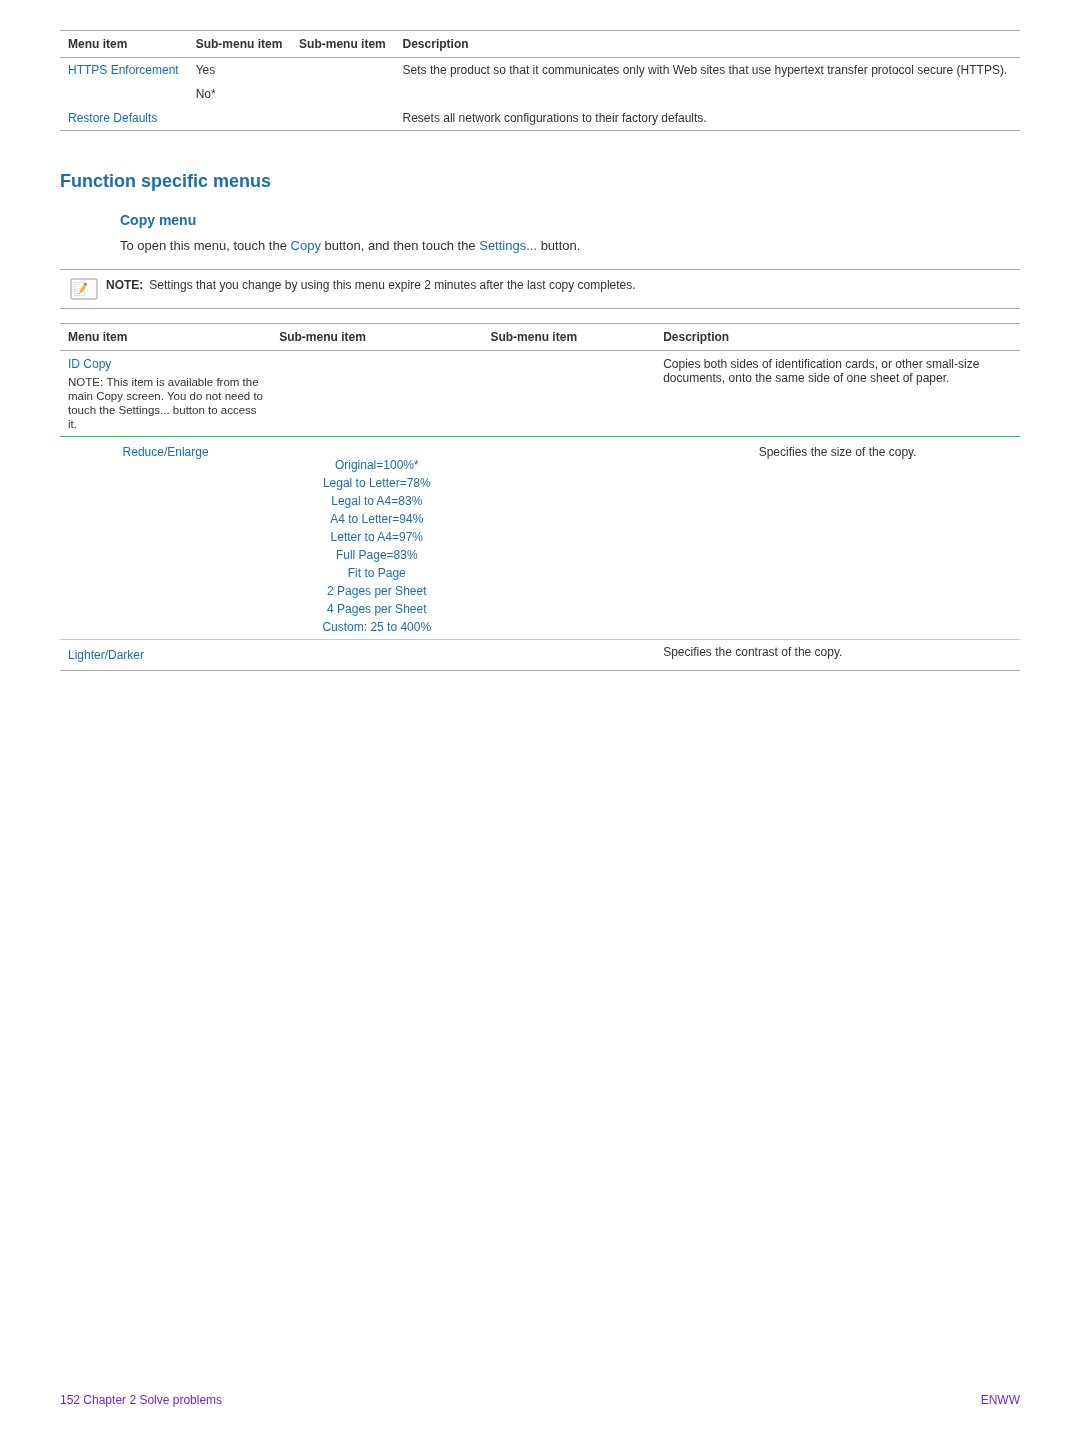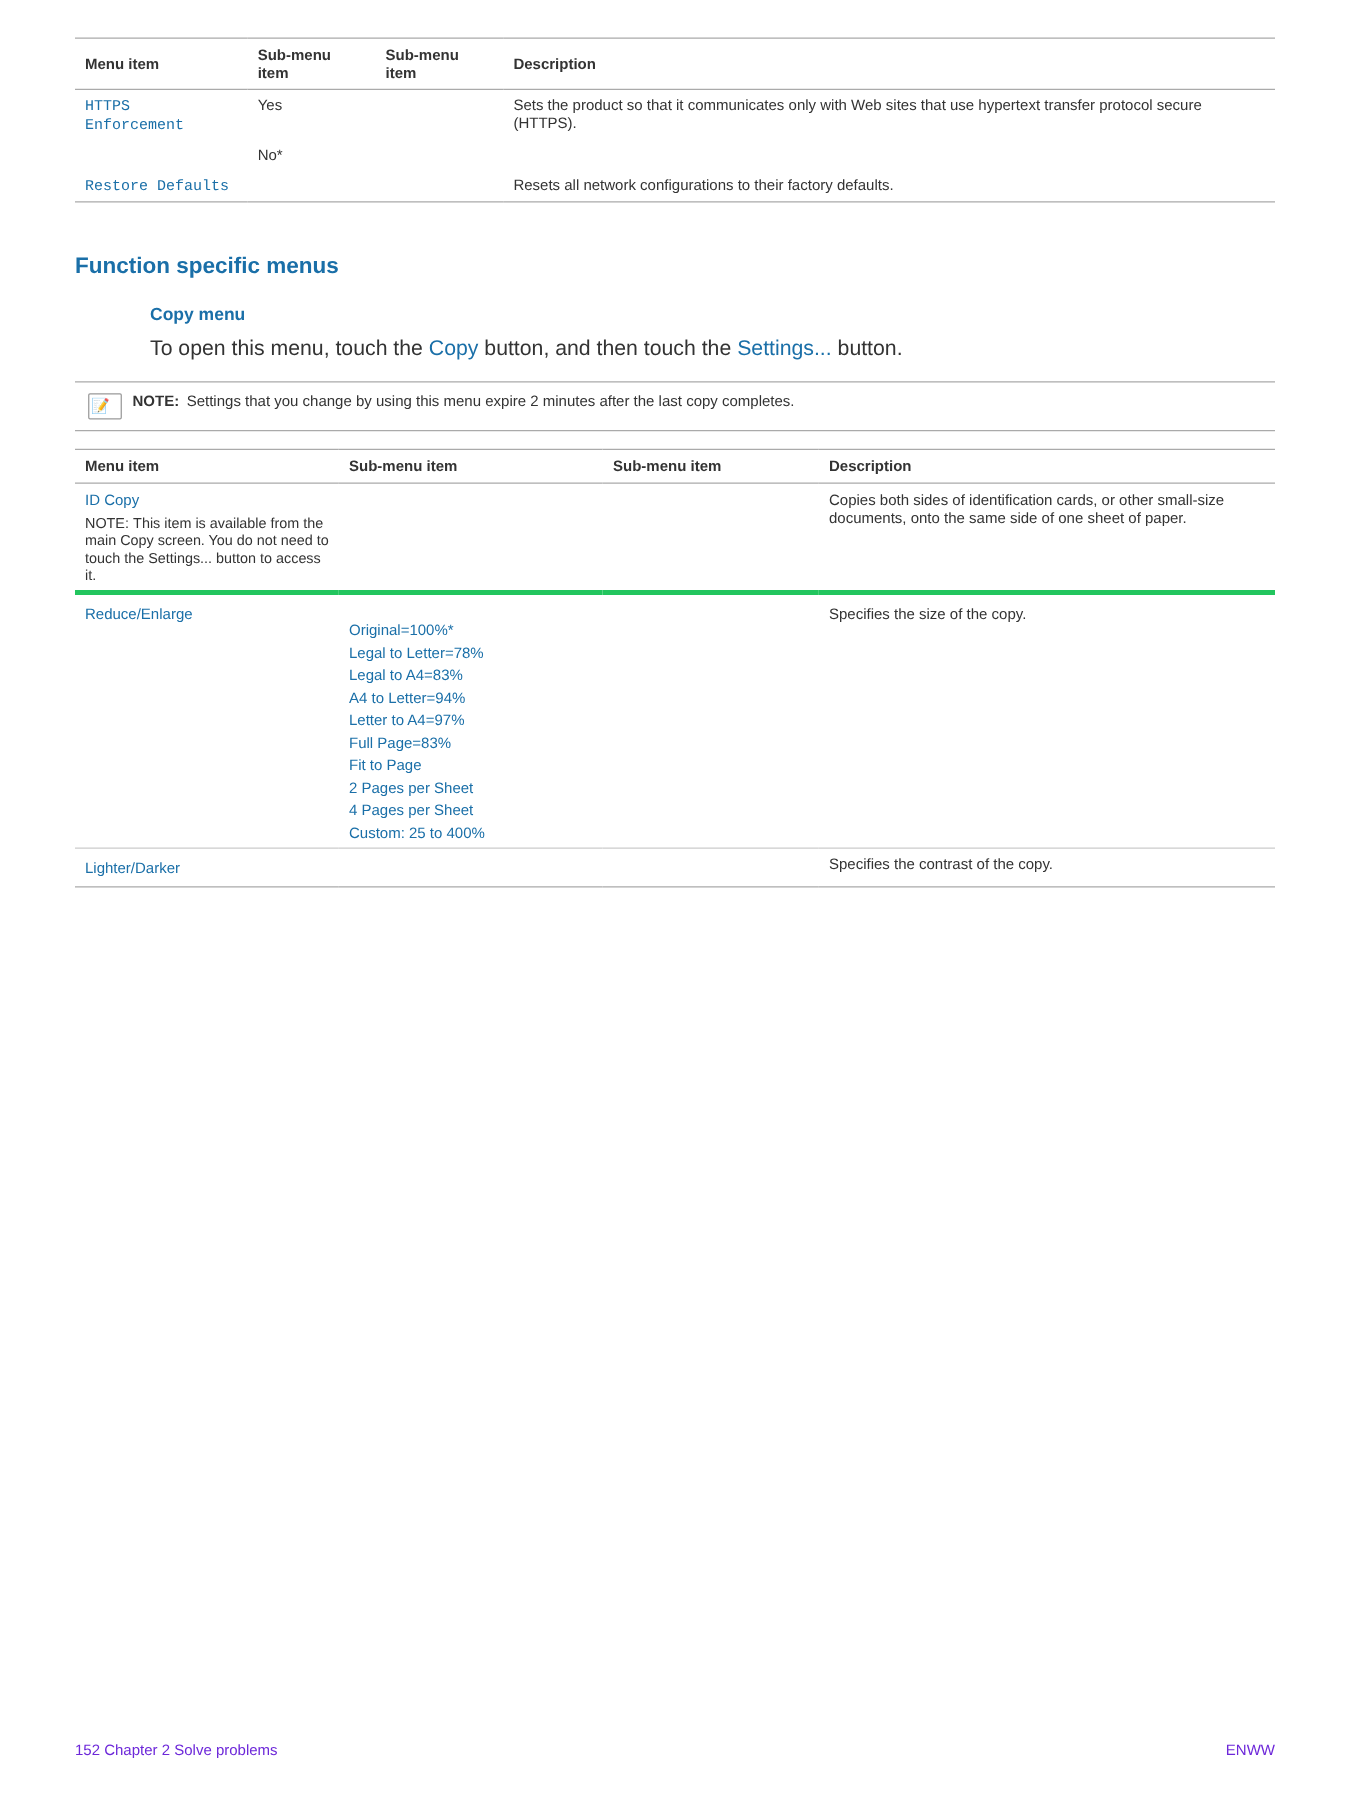--- a/index.html
+++ b/index.html
@@ -32,21 +32,20 @@
       padding: 5px 8px;
       font-size: 12px;
       vertical-align: top;
       color: #333;
     }
     .top-table tr.last-row td {
       border-bottom: 1px solid #aaa;
     }
     .top-table .link {
       color: #1a6fa8;
-      font-family: Liberation Mono, monospace;
     }
 
     
     .section-title {
       color: #1a6fa8;
       font-size: 18px;
       font-weight: bold;
       margin-bottom: 14px;
     }
 
@@ -69,21 +68,21 @@
       margin-bottom: 10px;
       margin-left: 60px;
     }
 
     .subsection-body {
       margin-left: 60px;
       margin-bottom: 10px;
     }
 
     .subsection-body p {
-      font-size: 17px;
+      font-size: 13px;
     }
 
     .link {
       color: #1a6fa8;
     }
 
     
     .note-box {
       display: flex;
       align-items: flex-start;
@@ -222,21 +221,21 @@
         <div style="margin-top:4px;">
           <span class="bold note-small">NOTE:</span>&nbsp;<span class="note-small">This item is available from the main </span><span class="link note-small">Copy</span><span class="note-small"> screen. You do not need to touch the Settings...</span><span class="link note-small"></span><span class="note-small"> button to access it.</span>
         </div>
       </td>
       <td></td>
       <td></td>
       <td style="vertical-align:top; padding-top:6px;">Copies both sides of identification cards, or other small-size documents, onto the same side of one sheet of paper.</td>
     </tr>
 
 
-    <tr style="border-top:4px solid #22c55e;">
+    <tr style="border-top:1px solid #22c55e;text-align:center;">
       <td style="vertical-align:top; padding-top:8px;"><span class="link">Reduce/Enlarge</span></td>
       <td style="vertical-align:top; padding-top:21px;">
         <div><span class="link">Original=100%*</span></div>
         <div style="margin-top:4px;"><span class="link">Legal to Letter=78%</span></div>
         <div style="margin-top:4px;"><span class="link">Legal to A4=83%</span></div>
         <div style="margin-top:4px;"><span class="link">A4 to Letter=94%</span></div>
         <div style="margin-top:4px;"><span class="link">Letter to A4=97%</span></div>
         <div style="margin-top:4px;"><span class="link">Full Page=83%</span></div>
         <div style="margin-top:4px;"><span class="link">Fit to Page</span></div>
         <div style="margin-top:4px;"><span class="link">2 Pages per Sheet</span></div>

